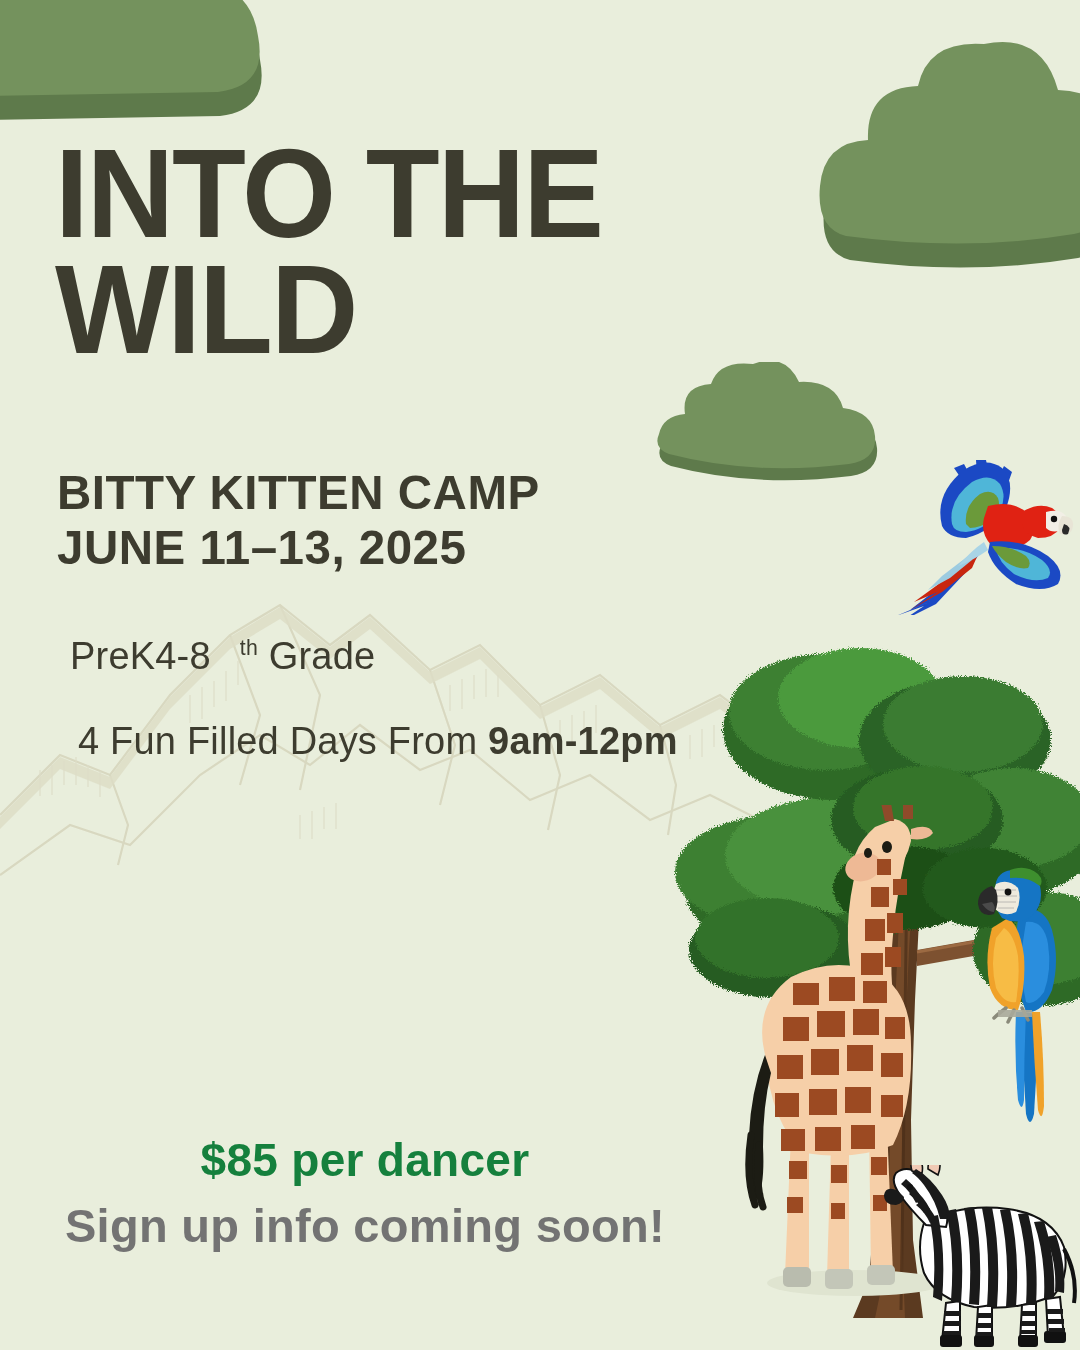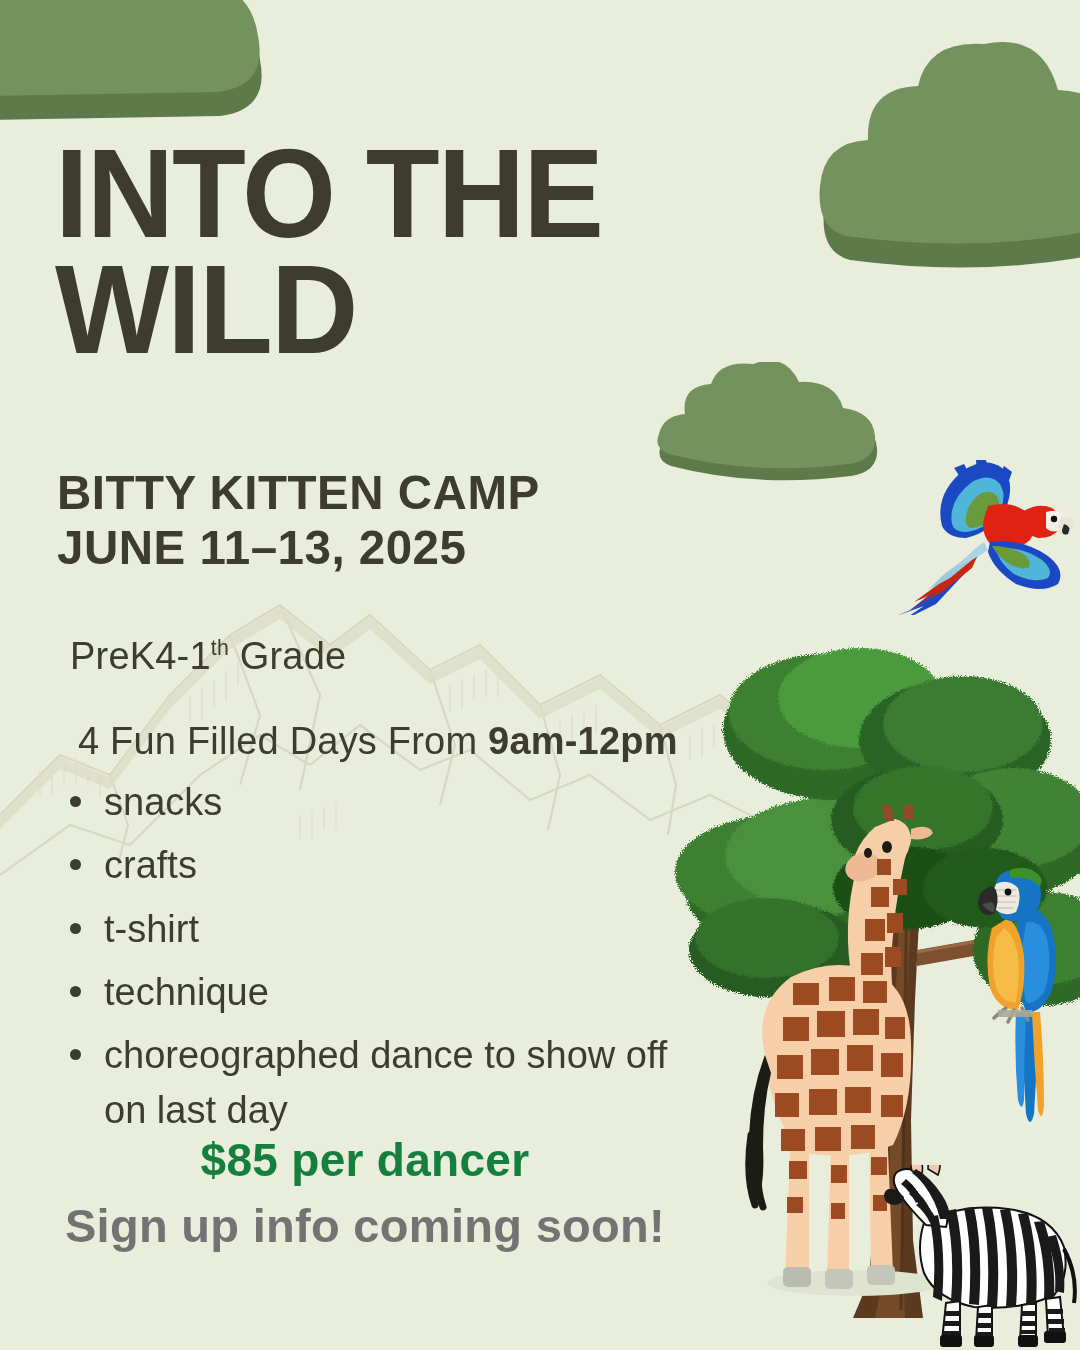--- a/index.html
+++ b/index.html
@@ -42,21 +42,21 @@
     transform-origin:left top;
     white-space:pre-line;
   }
 
   .grade{
     position:absolute;left:70px;top:635px;
     font-size:38px;
     color:#3d3c2f;
     letter-spacing:0.2px;
   }
-  .grade sup{font-size:0.56em;vertical-align:super;}
+  .grade sup{font-size:0.56em;vertical-align:super;margin-left:29px;}
 
   .days{
     position:absolute;left:78px;top:720px;
     font-size:38px;
     color:#3d3c2f;
     letter-spacing:0.2px;
   }
   .days b{font-weight:bold;}
 
   .bullets{
@@ -387,32 +387,25 @@
 
   <div class="content">
 
     <div class="title">INTO THE
 WILD</div>
 
     <div class="subtitle">BITTY KITTEN CAMP
 JUNE 11–13, 2025</div>
 
     <div class="grade">
-      <span>PreK4-1</span><sup>th</sup><span> Grade</span>
+      <span>PreK4-8</span><sup>th</sup><span> Grade</span>
     </div>
 
     <div class="days">
       <span> 4 Fun Filled Days From </span><b>9am-12pm</b>
     </div>
 
-    <ul class="bullets">
-      <li>snacks</li>
-      <li>crafts</li>
-      <li>t-shirt</li>
-      <li>technique</li>
-      <li>choreographed dance to show off on last day</li>
-    </ul>
 
     <div class="price">$85 per dancer</div>
     <div class="signup">Sign up info coming soon!</div>
 
   </div>
 </div>
 
 </body></html>

